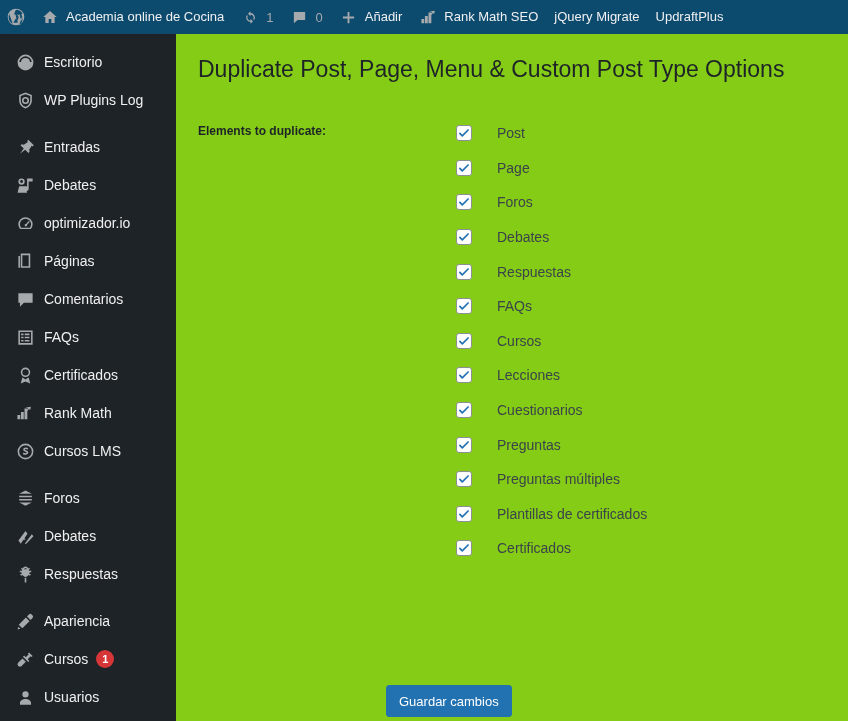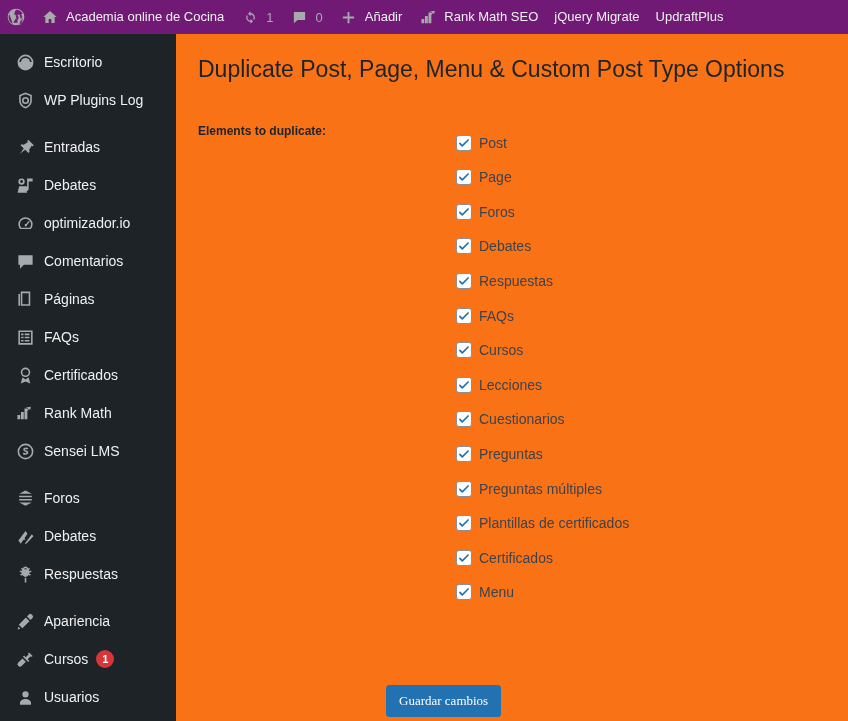--- a/index.html
+++ b/index.html
@@ -8,21 +8,21 @@
     width: 848px; height: 721px;
     overflow: hidden;
     font-family: "Liberation Sans", sans-serif;
     background: #f0f0f1;
   }
 
   
   #adminbar {
     position: absolute; top: 0; left: 0;
     width: 848px; height: 34px;
-    background: #701a75;
+    background: #0c4a6e;
     display: flex; align-items: center;
     color: #f0f0f1;
     font-size: 13px;
     white-space: nowrap;
     z-index: 50;
     text-align: center;
   }
   .ab-item {
     display: flex; align-items: center;
     height: 34px;
@@ -80,21 +80,21 @@
     color: #fff;
     font-size: 11px;
     font-weight: 600;
     line-height: 1;
   }
 
   
   #content {
     position: absolute; top: 34px; left: 176px;
     width: 672px; height: 687px;
-    background: #f97316;
+    background: #84cc16;
     overflow: hidden;
   }
   #page-title {
     position: absolute;
     left: 22px; top: 21px;
     font-size: 23px;
     font-weight: 400;
     color: #1d2327;
     line-height: 1.3;
     white-space: nowrap;
@@ -111,23 +111,23 @@
     font-size: 12px;
     font-weight: bold;
     color: #1d2327;
     white-space: nowrap;
   }
   #checkbox-list {
     position: absolute;
     left: 258px; top: -8px;
   }
   .cb-row {
-    display: flex; align-items: flex-end;
+    display: flex; align-items: center;
     height: 34.6px;
-    gap: 7px;
+    gap: 25px;
     cursor: pointer;
   }
   .cb-box {
     width: 16px; height: 16px;
     flex: none;
     border: 1px solid #8c8f94;
     border-radius: 3px;
     background: #fff;
     display: inline-flex;
     align-items: center; justify-content: center;
@@ -145,21 +145,21 @@
     position: absolute;
     left: 210px; top: 651px;
     height: 32px;
     padding: 0 12px;
     display: inline-flex; align-items: center; justify-content: center;
     background: #2271b1;
     color: #fff;
     border: 1px solid #2271b1;
     border-radius: 3px;
     font-size: 13px;
-    font-family: Liberation Serif, serif;
+    font-family: Liberation Sans, sans-serif;
     cursor: pointer;
     white-space: nowrap;
   }
 </style>
 </head>
 <body>
 
 <div id="adminbar">
     <div class="ab-item" id="wp-logo-item">
       <span class="ab-ico">
@@ -259,32 +259,32 @@
         <span class="mi-ico">
           <svg width="19" height="19" viewBox="0 0 24 24" fill="currentColor">
             <path d="M12 4a9 9 0 0 0-9 9c0 2.3.9 4.4 2.3 6h13.4A8.9 8.9 0 0 0 21 13a9 9 0 0 0-9-9zm0 2a7 7 0 0 1 7 7c0 1.6-.5 3.1-1.4 4.3H6.4A6.9 6.9 0 0 1 5 13a7 7 0 0 1 7-7zm4.3 2.6l-3.5 4.1a1.5 1.5 0 1 0 1.1 1.1l3.5-4.1-1.1-1.1z"></path>
           </svg>
         </span>
         <span class="mi-label">optimizador.io</span>
       </div>
       <div class="menu-item">
         <span class="mi-ico">
           <svg width="19" height="19" viewBox="0 0 24 24" fill="currentColor">
+            <path d="M6 2v18h12V2H6zm2 2h8v14H8V4zM3 5v15h2V5H3z"></path>
+          </svg>
+        </span>
+        <span class="mi-label">Páginas</span>
+      </div>
+      <div class="menu-item">
+        <span class="mi-ico">
+          <svg width="19" height="19" viewBox="0 0 24 24" fill="currentColor">
             <path d="M3 4h18v12H10l-5 5v-5H3V4z"></path>
           </svg>
         </span>
         <span class="mi-label">Comentarios</span>
-      </div>
-      <div class="menu-item">
-        <span class="mi-ico">
-          <svg width="19" height="19" viewBox="0 0 24 24" fill="currentColor">
-            <path d="M6 2v18h12V2H6zm2 2h8v14H8V4zM3 5v15h2V5H3z"></path>
-          </svg>
-        </span>
-        <span class="mi-label">Páginas</span>
       </div>
       <div class="menu-item">
         <span class="mi-ico">
           <svg width="19" height="19" viewBox="0 0 24 24" fill="currentColor">
             <path d="M3 3h18v18H3V3zm2 2v14h14V5H5zm1.5 2h3v2h-3V7zm4.5 0h6v2h-6V7zm-4.5 4h3v2h-3v-2zm4.5 0h6v2h-6v-2zm-4.5 4h3v2h-3v-2zm4.5 0h6v2h-6v-2z"></path>
           </svg>
         </span>
         <span class="mi-label">FAQs</span>
       </div>
       <div class="menu-item">
@@ -303,21 +303,21 @@
           </svg>
         </span>
         <span class="mi-label">Rank Math</span>
       </div>
       <div class="menu-item">
         <span class="mi-ico">
           <svg width="19" height="19" viewBox="0 0 24 24" fill="currentColor">
             <path d="M12 2a10 10 0 1 0 0 20 10 10 0 0 0 0-20zm0 2a8 8 0 1 1 0 16 8 8 0 0 1 0-16zm.5 2.8c-2 0-3.4 1.1-3.4 2.7 0 1.4 1 2.2 2.6 2.7 1.3.4 1.7.7 1.7 1.2 0 .6-.5.9-1.4.9-1 0-1.9-.4-2.5-.9l-.9 1.6c.8.7 2 1.1 3.3 1.1 2.2 0 3.6-1.1 3.6-2.8 0-1.5-1-2.2-2.7-2.7-1.2-.4-1.6-.6-1.6-1.1 0-.5.4-.8 1.2-.8.8 0 1.6.3 2.2.7l.9-1.6c-.8-.6-1.8-1-3-1z"></path>
           </svg>
         </span>
-        <span class="mi-label">Sensei LMS</span>
+        <span class="mi-label">Cursos LMS</span>
       </div>
     </div>
     <div class="menu-sep"></div>
     <div class="menu-group">
       <div class="menu-item">
         <span class="mi-ico">
           <svg width="19" height="19" viewBox="0 0 24 24" fill="currentColor">
             <path d="M12 2L4 6h16l-8-4zM4 8.5h16v2H4v-2zm0 4h16v2H4v-2zM4 17l8 4 8-4H4z"></path>
           </svg>
         </span>
@@ -474,25 +474,17 @@
           <span class="cb-label">Plantillas de certificados</span>
         </div>
         <div class="cb-row">
           <span class="cb-box" style="border-color: rgb(140, 143, 148);">
             <svg width="12" height="12" viewBox="0 0 16 16" fill="none">
               <path d="M2.5 8.5l3.2 3.4L13.5 4" stroke="#2271b1" stroke-width="2.2" stroke-linecap="round" stroke-linejoin="round"></path>
             </svg>
           </span>
           <span class="cb-label">Certificados</span>
         </div>
-        <div class="cb-row">
-          <span class="cb-box" style="border-color: rgb(140, 143, 148);">
-            <svg width="12" height="12" viewBox="0 0 16 16" fill="none">
-              <path d="M2.5 8.5l3.2 3.4L13.5 4" stroke="#2271b1" stroke-width="2.2" stroke-linecap="round" stroke-linejoin="round"></path>
-            </svg>
-          </span>
-          <span class="cb-label">Menu</span>
-        </div>
       </div>
   </div>
 
   <button id="save-button">Guardar cambios</button>
 </div>
 
 </body></html>

